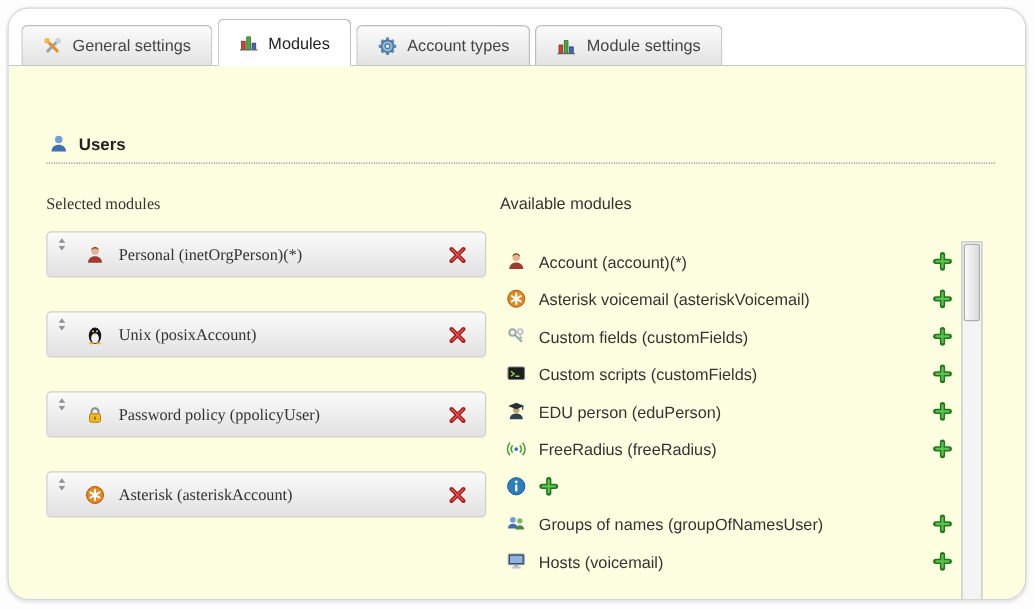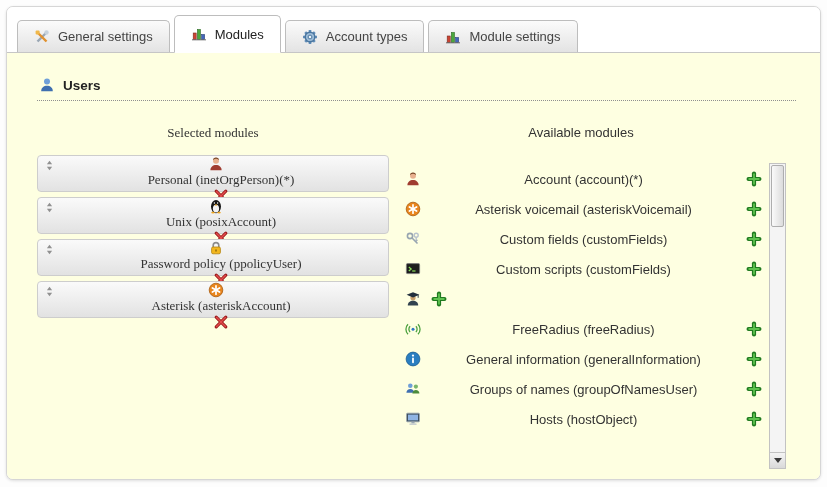--- a/index.html
+++ b/index.html
@@ -4,21 +4,21 @@
 <style>
   * { box-sizing: border-box; margin: 0; padding: 0; }
   html, body {
     width: 827px; height: 487px; overflow: hidden;
     background: #fdfdfd;
     font-family: "Liberation Sans", "DejaVu Sans", sans-serif;
     font-size: 13px; color: #333;
   }
   .window {
     position: absolute; left: 6px; top: 6px; width: 815px; height: 474px;
-    background: #fff; border: 1px solid #d6d6d6; border-radius: 7px;
+    background: #fff; border: 1px solid #d6d6d6; border-radius: 17px;
     overflow: hidden; box-shadow: 0 1px 3px rgba(0,0,0,0.12);
   }
   
   .tabbar {
     position: relative; height: 46px;
     display: flex; align-items: flex-end; gap: 4px;
     padding: 0 0 0 10px; background: #fff;
     border-bottom: 1px solid #c6c6c6;
   }
   .tab {
@@ -31,38 +31,38 @@
   }
   .tab.active {
     height: 38px; margin-bottom: -1px; position: relative; z-index: 2;
     background: #fff; border-bottom: 1px solid #fff; color: #222;
   }
   .i16 { width: 16px; height: 16px; display: block; }
   .dragsvg { width: 7px; height: 11px; display: block; }
   
   .content {
     position: absolute; top: 46px; left: 0; right: 0; bottom: 0;
-    background: #FEFFE1; padding: 24px 24px 0 30px; text-align: center;
+    background: #FEFFE1; padding: 54px 24px 0 30px;
   }
   .users-heading {
     display: flex; align-items: center; gap: 8px;
     font-weight: bold; color: #222; font-size: 13.5px;
     padding: 0 0 7px 2px; border-bottom: 1px dotted #8f8f8f;
   }
   .cols { display: flex; margin-top: 24px; }
   .col-left { width: 352px; flex: none; font-family: Liberation Serif, serif; }
   .col-right { flex: 1; margin-left: 11px; position: relative; padding-right: 34px; }
   .col-title { color: #333; margin-bottom: 14px; }
   
   .sel-item {
-    position: relative; height: 37px; margin-bottom: 5px;
+    position: relative; height: 37px; margin-bottom: 27px;
     display: flex; align-items: center;
     padding: 0 14px 0 30px;
     background: linear-gradient(#fafafa, #e2e2e2);
-    border: 1px solid #cdcdcd; border-radius: 4px; flex-direction: column;
+    border: 1px solid #cdcdcd; border-radius: 4px;
   }
   .drag { position: absolute; left: 8px; top: 4px; cursor: grab; }
   .sel-item .mi { margin-right: 11px; }
   .mlabel { flex: 1; color: #333; }
   .del { cursor: pointer; }
   
   .avail-list { margin-top: 24px; }
   .av-row { display: flex; align-items: center; height: 30px; gap: 10px; padding-left: 5px; }
   .alabel { flex: 1; color: #333; }
   .add { cursor: pointer; }
@@ -402,20 +402,21 @@
                   <use href="#sym-plus" xlink:href="#sym-plus"></use>
                 </svg>
               </span>
           </div>
           <div class="av-row">
             <span class="mi">
                 <svg class="i16">
                   <use href="#sym-graduate" xlink:href="#sym-graduate"></use>
                 </svg>
               </span>
+            <span class="alabel">EDU person (eduPerson)</span>
             <span class="add">
                 <svg class="i16">
                   <use href="#sym-plus" xlink:href="#sym-plus"></use>
                 </svg>
               </span>
           </div>
           <div class="av-row">
             <span class="mi">
                 <svg class="i16">
                   <use href="#sym-signal" xlink:href="#sym-signal"></use>
@@ -427,21 +428,20 @@
                   <use href="#sym-plus" xlink:href="#sym-plus"></use>
                 </svg>
               </span>
           </div>
           <div class="av-row">
             <span class="mi">
                 <svg class="i16">
                   <use href="#sym-info" xlink:href="#sym-info"></use>
                 </svg>
               </span>
-            <span class="alabel">General information (generalInformation)</span>
             <span class="add">
                 <svg class="i16">
                   <use href="#sym-plus" xlink:href="#sym-plus"></use>
                 </svg>
               </span>
           </div>
           <div class="av-row">
             <span class="mi">
                 <svg class="i16">
                   <use href="#sym-group" xlink:href="#sym-group"></use>
@@ -453,21 +453,21 @@
                   <use href="#sym-plus" xlink:href="#sym-plus"></use>
                 </svg>
               </span>
           </div>
           <div class="av-row">
             <span class="mi">
                 <svg class="i16">
                   <use href="#sym-host" xlink:href="#sym-host"></use>
                 </svg>
               </span>
-            <span class="alabel">Hosts (hostObject)</span>
+            <span class="alabel">Hosts (voicemail)</span>
             <span class="add">
                 <svg class="i16">
                   <use href="#sym-plus" xlink:href="#sym-plus"></use>
                 </svg>
               </span>
           </div>
         </div>
 
         <div class="scrollbar">
           <div class="sb-thumb"></div>

